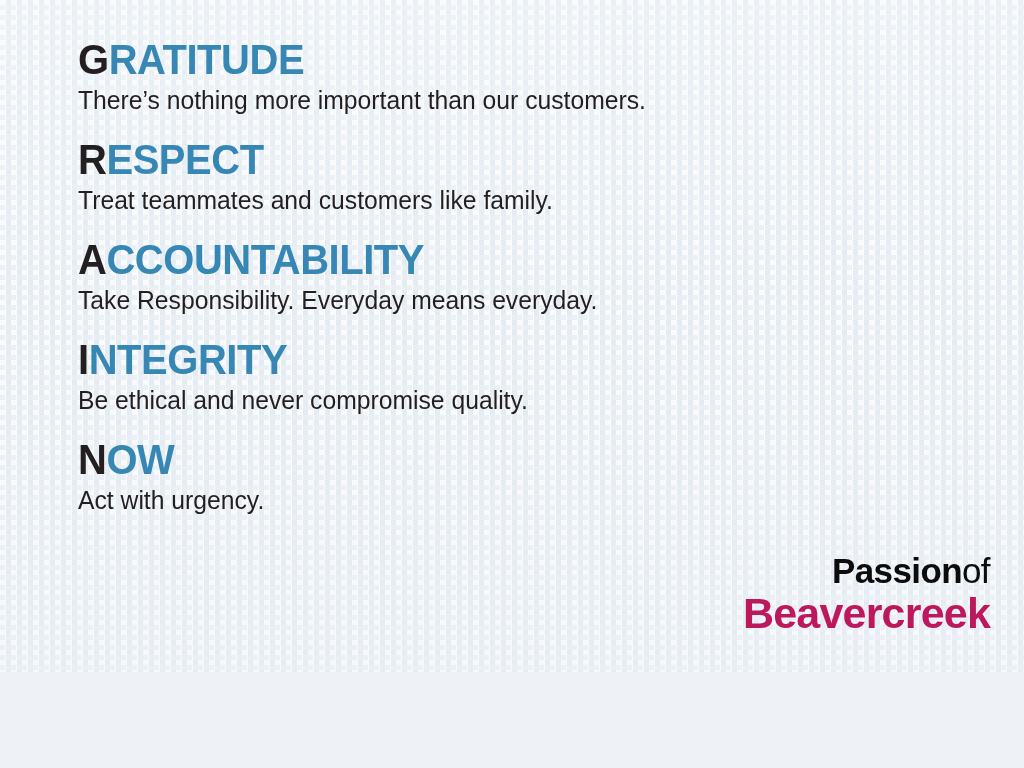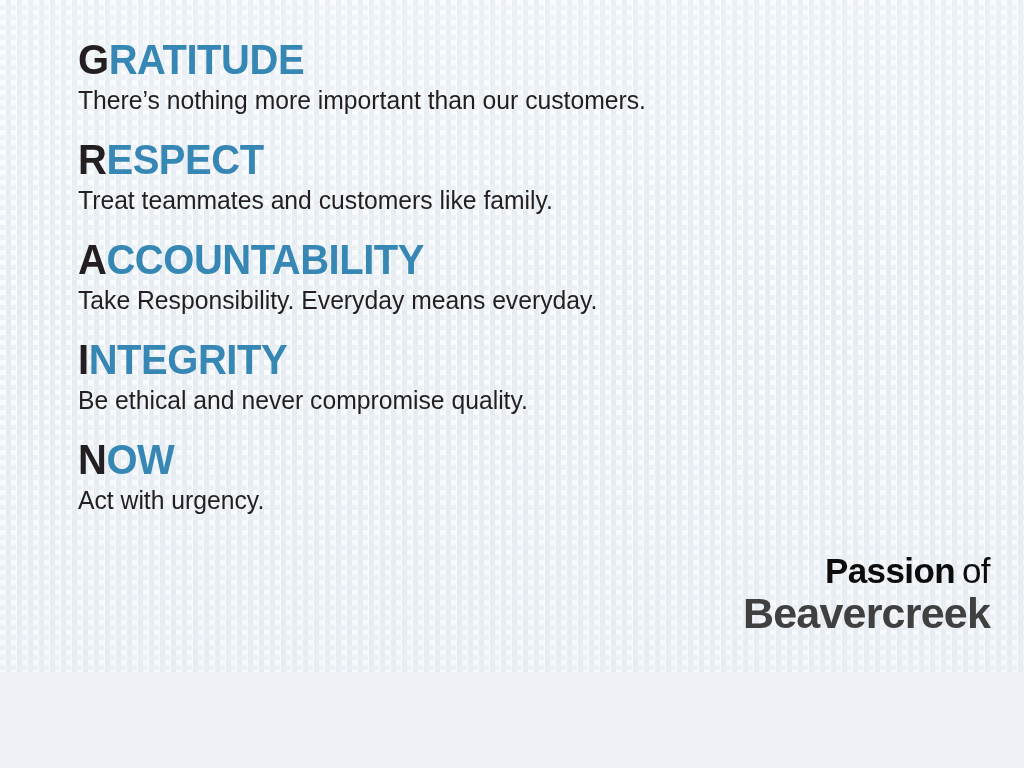--- a/index.html
+++ b/index.html
@@ -154,29 +154,28 @@
     white-space: nowrap;
     letter-spacing: -0.6px;
   }
 
   #brand-name {
     font-weight: bold;
   }
 
   #brand-connector {
     font-weight: normal;
-    margin-left: 7px;
   }
 
   #brand-line-bottom {
     font-family: "Liberation Sans", sans-serif;
     font-weight: bold;
     font-size: 43px;
     line-height: 46px;
-    color: #404040;
+    color: #be185d;
     white-space: nowrap;
     letter-spacing: -0.8px;
   }
 </style>
 </head>
 <body>
 
 <div id="poster">
 
   <div id="poster-texture"></div>

